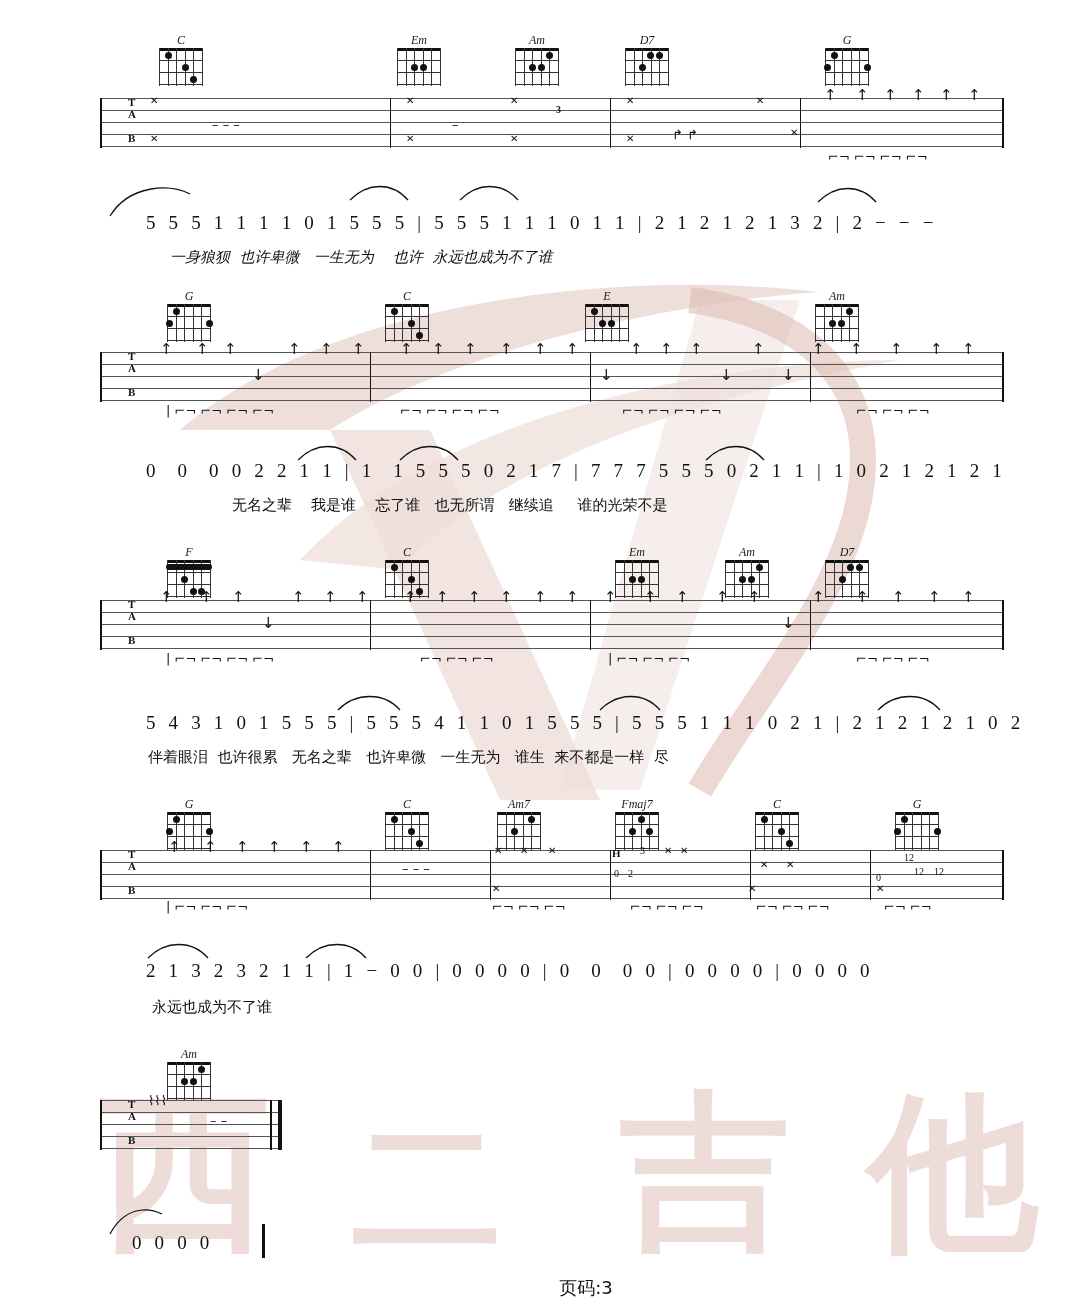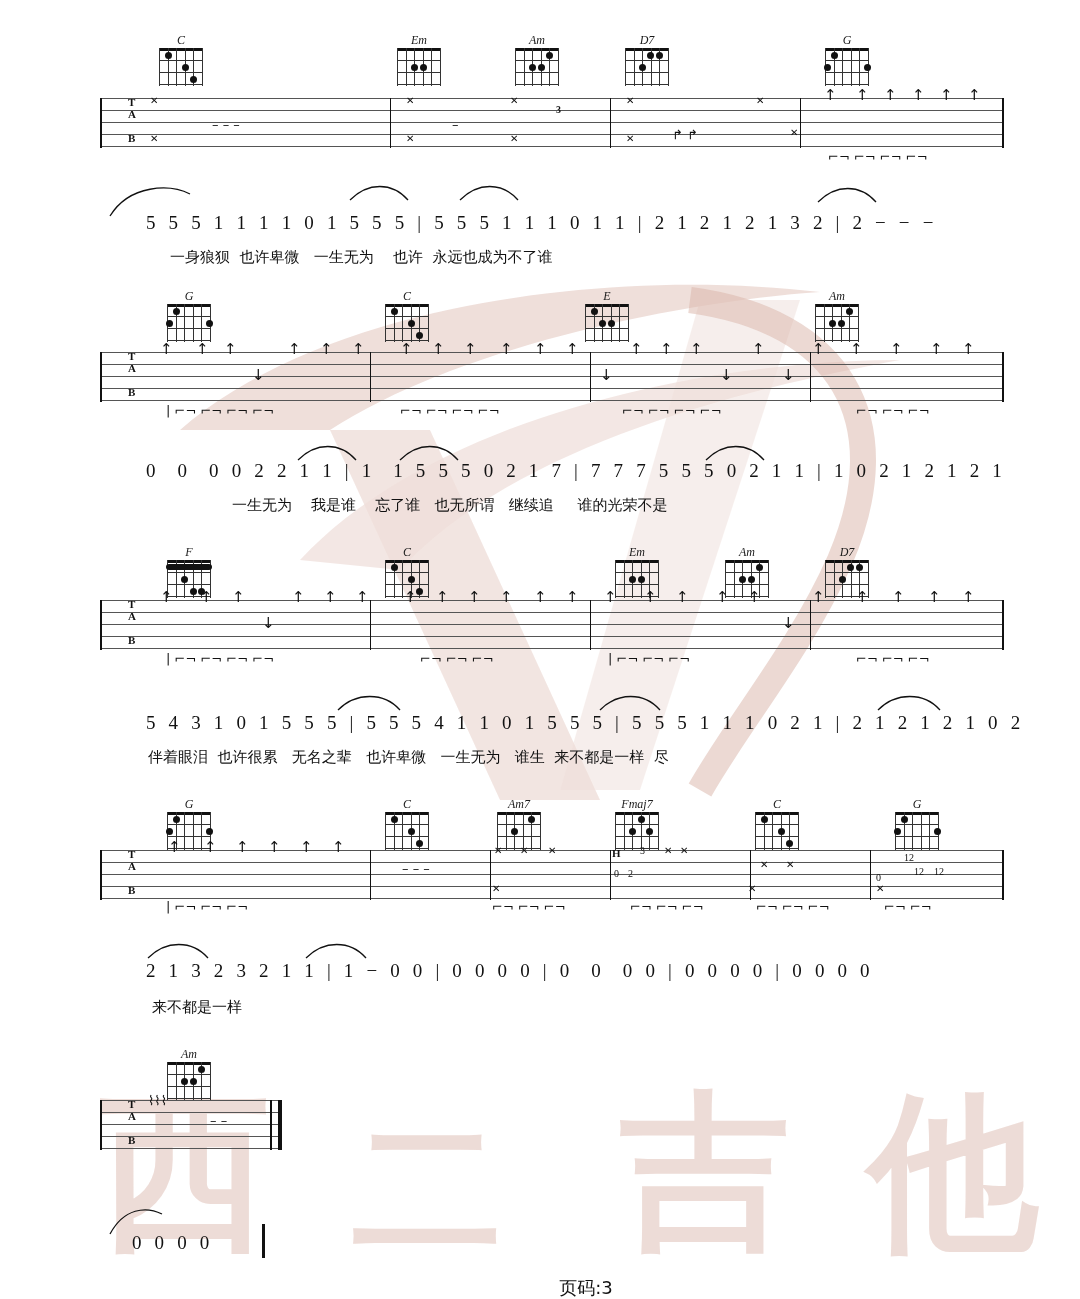--- a/index.html
+++ b/index.html
@@ -340,21 +340,21 @@
   </div>
 
   <svg class="slur-svg" style="position:absolute; left:100px; top:178px;" width="900" height="42">
     <path d="M10 38 C 30 6 70 6 90 16" stroke="#111" fill="none" stroke-width="1.3"></path>
     <path d="M250 22 C 268 4 292 4 308 22" stroke="#111" fill="none" stroke-width="1.3"></path>
     <path d="M360 22 C 378 4 402 4 418 22" stroke="#111" fill="none" stroke-width="1.3"></path>
     <path d="M718 24 C 736 6 760 6 776 24" stroke="#111" fill="none" stroke-width="1.3"></path>
   </svg>
 
   <div class="numline" style="left:146px; top:212px;">5 5 5 1 1 1 1 0 1 5 5 5 | 5 5 5 1 1 1 0 1 1 | 2 1 2 1 2 1 3 2 | 2 − − −</div>
-  <div class="lyricline" style="left:170px; top:248px;">一身狼狈  也许卑微   一生无为    也许  永远也成为不了谁</div>
+  <div class="lyricline" style="left:170px; top:248px;font-style:italic;">一身狼狈  也许卑微   一生无为    也许  永远也成为不了谁</div>
 </div>
 
 <div class="system">
   <div class="chord" style="left:160px; top:290px;">
     <div class="cname">G</div>
     <div class="grid">
       <div class="nut"></div>
       <div class="vline" style="left:0"></div>
           <div class="vline" style="left:8.6px"></div>
       <div class="vline" style="left:17.2px"></div>
@@ -470,21 +470,21 @@
     <span class="rhythm" style="left:856px; top:404px;">⌐¬ ⌐¬ ⌐¬</span>
   </div>
 
   <svg style="position:absolute; left:100px; top:436px;" width="900" height="40">
     <path d="M198 24 C 216 6 240 6 256 24" stroke="#111" fill="none" stroke-width="1.3"></path>
     <path d="M300 24 C 318 6 342 6 358 24" stroke="#111" fill="none" stroke-width="1.3"></path>
     <path d="M606 24 C 624 6 648 6 664 24" stroke="#111" fill="none" stroke-width="1.3"></path>
   </svg>
 
   <div class="numline" style="left:146px; top:460px;">0  0  0 0 2 2 1 1 | 1  1 5 5 5 0 2 1 7 | 7 7 7 5 5 5 0 2 1 1 | 1 0 2 1 2 1 2 1</div>
-  <div class="lyricline" style="left:232px; top:496px;">一生无为    我是谁    忘了谁   也无所谓   继续追     谁的光荣不是</div>
+  <div class="lyricline" style="left:232px; top:496px;">无名之辈    我是谁    忘了谁   也无所谓   继续追     谁的光荣不是</div>
 </div>
 
 <div class="system">
   <div class="chord" style="left:160px; top:546px;">
     <div class="cname">F</div>
     <div class="grid">
       <div class="nut"></div>
       <div class="vline" style="left:0"></div>
           <div class="vline" style="left:8.6px"></div>
       <div class="vline" style="left:17.2px"></div>
@@ -784,21 +784,21 @@
     <span class="xmark" style="left:876px; top:884px;">✕</span>
     <span class="rhythm" style="left:884px; top:900px;">⌐¬ ⌐¬</span>
   </div>
 
   <svg style="position:absolute; left:100px; top:934px;" width="900" height="40">
     <path d="M48 24 C 66 6 92 6 108 24" stroke="#111" fill="none" stroke-width="1.3"></path>
     <path d="M206 24 C 224 6 250 6 266 24" stroke="#111" fill="none" stroke-width="1.3"></path>
   </svg>
 
   <div class="numline" style="left:146px; top:960px;">2 1 3 2 3 2 1 1 | 1 − 0 0 | 0 0 0 0 | 0  0  0 0 | 0 0 0 0 | 0 0 0 0</div>
-  <div class="lyricline" style="left:152px; top:998px;">来不都是一样</div>
+  <div class="lyricline" style="left:152px; top:998px;">永远也成为不了谁</div>
 </div>
 
 <div class="system">
   <div class="chord" style="left:160px; top:1048px;">
     <div class="cname">Am</div>
     <div class="grid">
       <div class="nut"></div>
       <div class="vline" style="left:0"></div>
           <div class="vline" style="left:8.6px"></div>
       <div class="vline" style="left:17.2px"></div>

